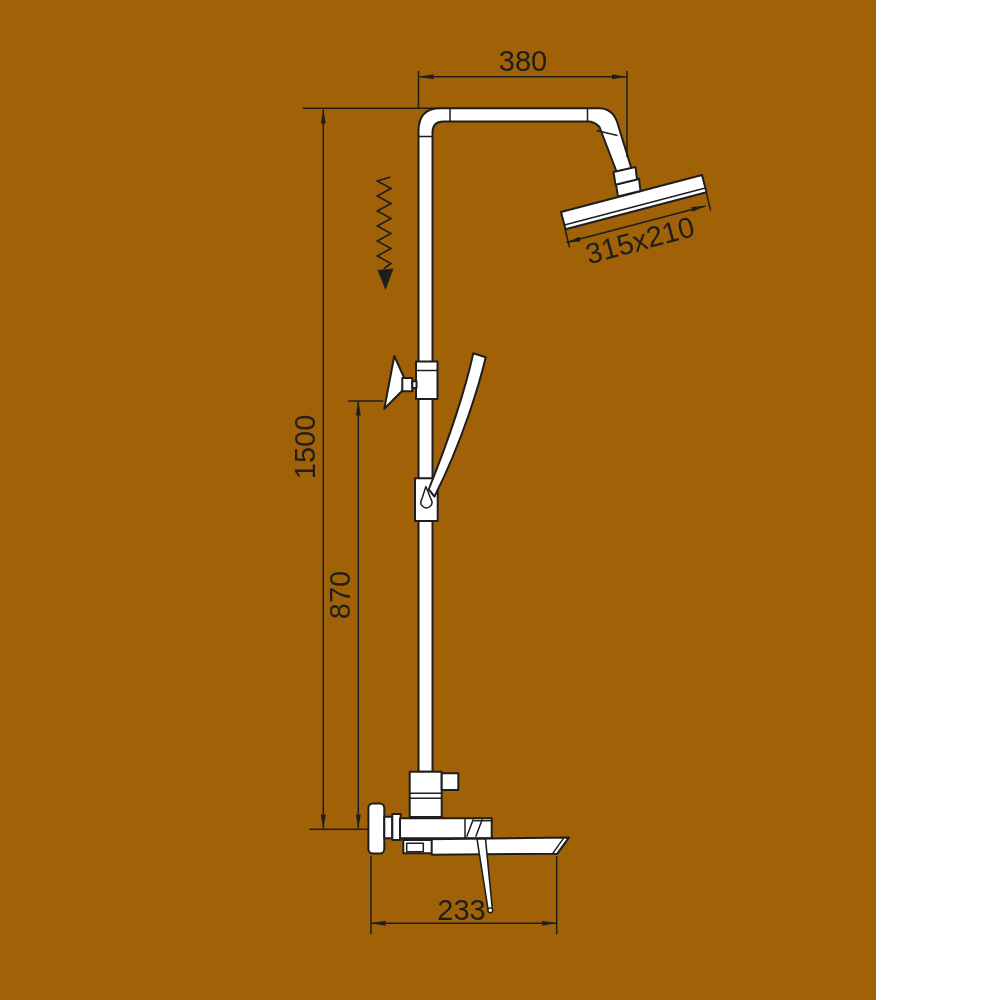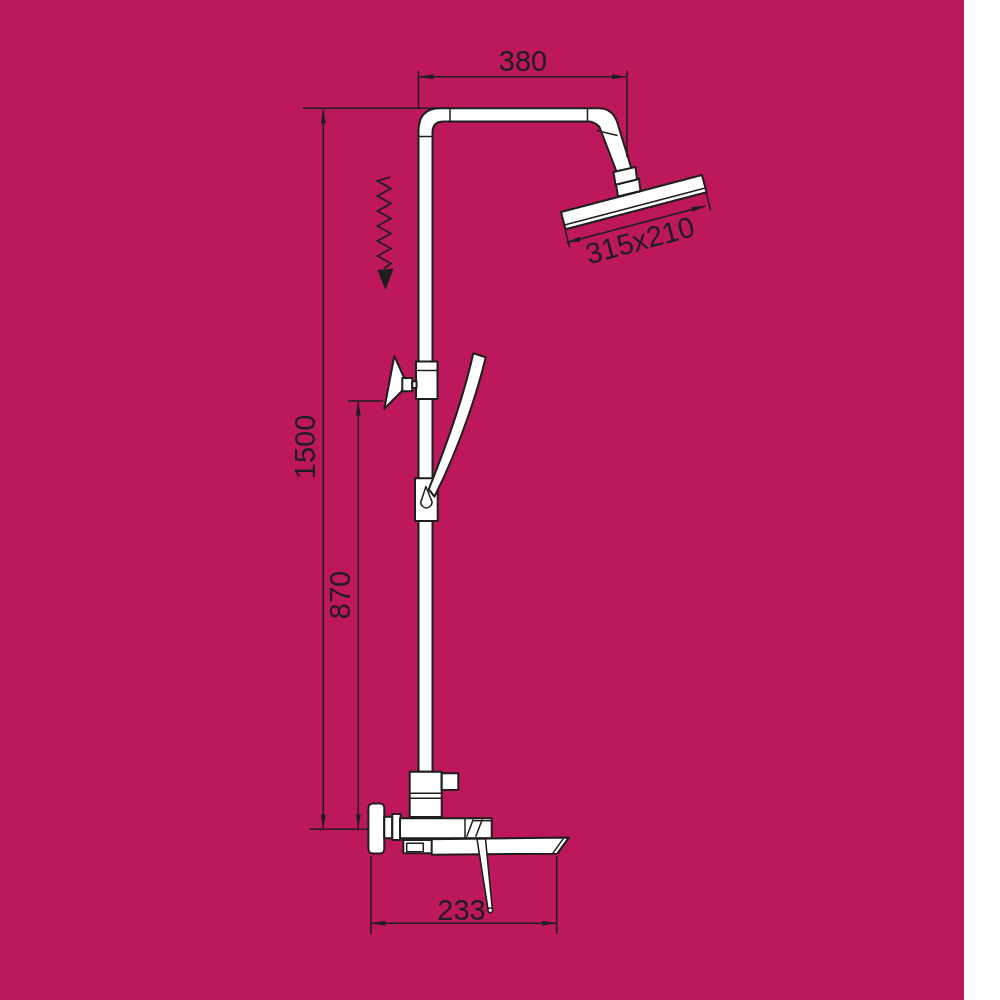--- a/index.html
+++ b/index.html
@@ -2,23 +2,23 @@
 <html><head>
 <meta charset="utf-8">
 <style>
   html, body {
     margin: 0;
     padding: 0;
     background: #ffffff;
   }
   .stage {
     position: relative;
-    width: 964px;
+    width: 876px;
     height: 1000px;
-    background: #be185d;
+    background: #a16207;
     overflow: hidden;
   }
   svg {
     display: block;
   }
   .outline {
     fill: #ffffff;
     stroke: #1e1e1e;
     stroke-width: 2;
     stroke-linejoin: round;

